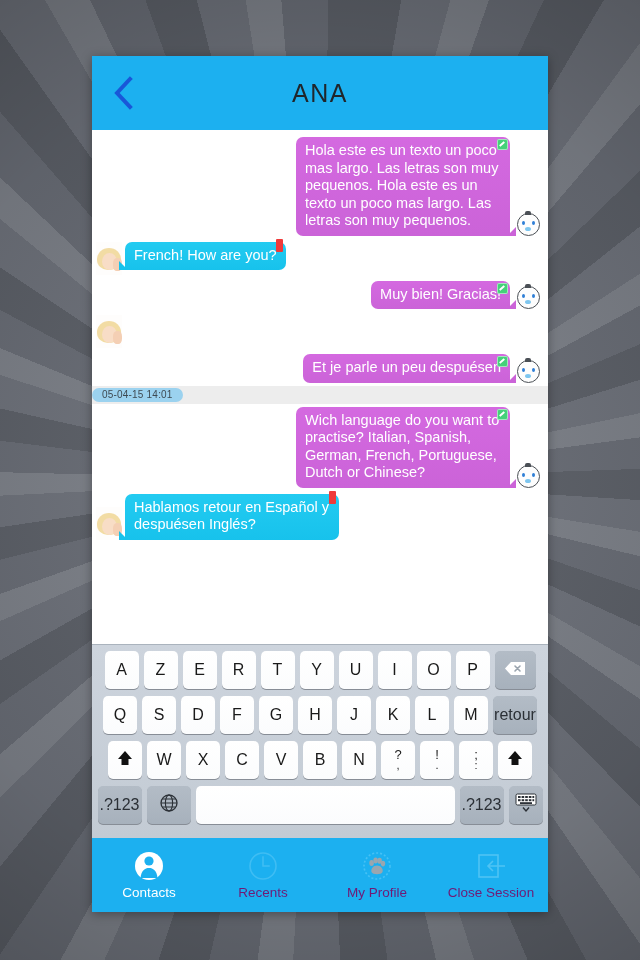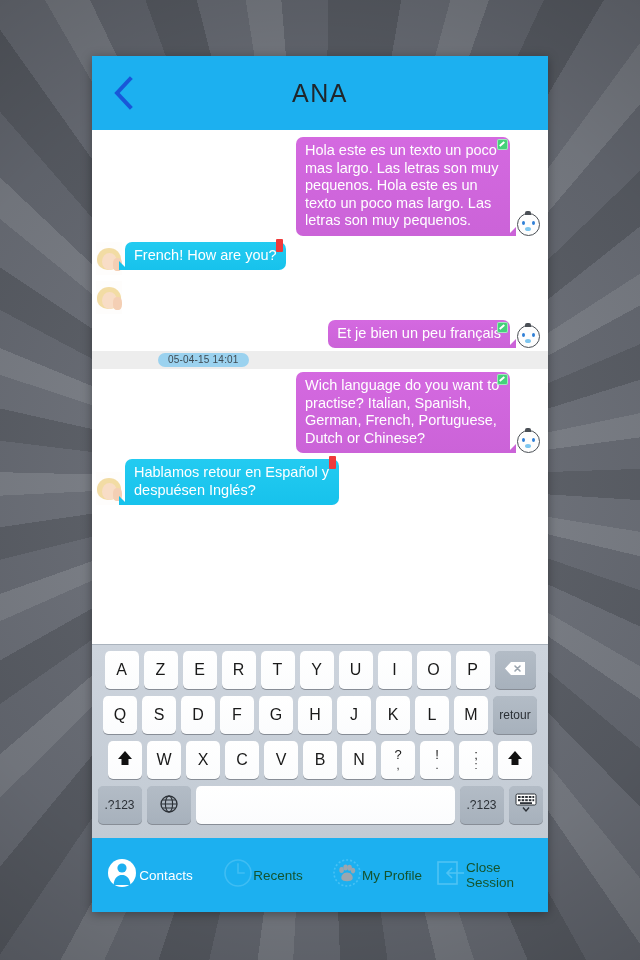--- a/index.html
+++ b/index.html
@@ -224,21 +224,20 @@
     border-radius: 40%;
     background: #f4cfb4;
   }
 
   
   #stamp-row {
     background: #ededed;
     height: 18px;
     display: flex;
     align-items: center;
-    padding-left: 66px;
   }
   .stamp {
     background: #9bd2ef;
     color: #3e4a52;
     font-size: 10px;
     padding: 1px 10px 2px 10px;
     border-radius: 8px;
     letter-spacing: 0.2px;
   }
 
@@ -272,21 +271,21 @@
     color: #1a1a1a;
     cursor: pointer;
     flex: 0 0 auto;
   }
   .key.wide { min-width: 41px; }
   .key.dark {
     background-image: linear-gradient(#b3bcc6, #a7b1bc);
     color: #2b3036;
   }
   .key.fn {
-    font-size: 12px;
+    font-size: 16px;
     min-width: 44px;
   }
   .key.space {
     flex: 1 1 auto;
     min-width: 0;
   }
   .key .dual {
     display: flex;
     flex-direction: column;
     align-items: center;
@@ -300,37 +299,38 @@
     flex: 0 0 auto;
     height: 74px;
     background: #1cb0f0;
     display: flex;
     align-items: center;
   }
   .tab {
     flex: 1 1 0;
     height: 100%;
     display: flex;
+    flex-direction: column;
     align-items: center;
     justify-content: center;
     cursor: pointer;
     color: #ffffff;
   }
   .tab .ticon {
     height: 30px;
     display: flex;
     align-items: center;
     justify-content: center;
     margin-bottom: 4px;
   }
   .tab .tlabel {
     font-size: 13.5px;
     color: #ffffff;
   }
-  .tab.inactive .tlabel { color: #14532d; }
+  .tab.inactive .tlabel { color: #701a75; }
 </style>
 </head>
 <body>
 
 <div id="backdrop">
   <div class="rays"></div>
   <div class="vignette"></div>
 </div>
 
 <div id="phone">
@@ -365,32 +365,43 @@
         <span class="hair"></span>
         <span class="face"></span>
         <span class="hand"></span>
       </div>
       <div class="bubble in">
         <span>French! How are you?</span>
         <span class="badge-unread"></span>
       </div>
     </div>
 
+    <div class="msg-row out">
+      <div class="bubble out">
+        <span>Muy bien! Gracias!</span>
+        <span class="badge-sent"></span>
+      </div>
+      <div class="av-me">
+        <span class="eye l"></span>
+        <span class="eye r"></span>
+        <span class="mouth"></span>
+      </div>
+    </div>
 
     <div class="msg-row in">
       <div class="av-her">
         <span class="hair"></span>
         <span class="face"></span>
         <span class="hand"></span>
       </div>
     </div>
 
     <div class="msg-row out">
       <div class="bubble out">
-        <span>Et je bien un peu français</span>
+        <span>Et je parle un peu despuésen</span>
         <span class="badge-sent"></span>
       </div>
       <div class="av-me">
         <span class="eye l"></span>
         <span class="eye r"></span>
         <span class="mouth"></span>
       </div>
     </div>
 
     <div id="stamp-row">

